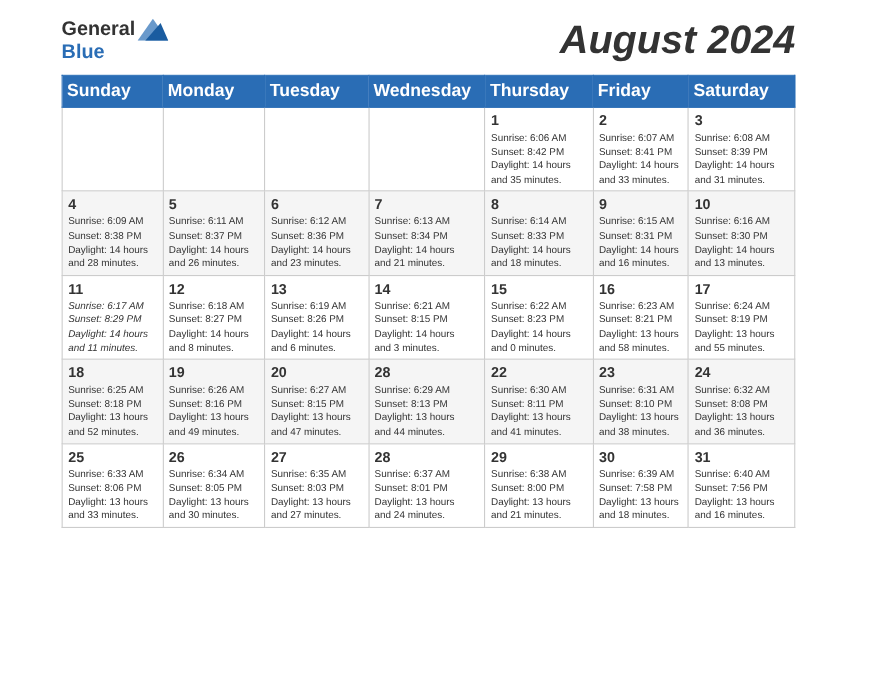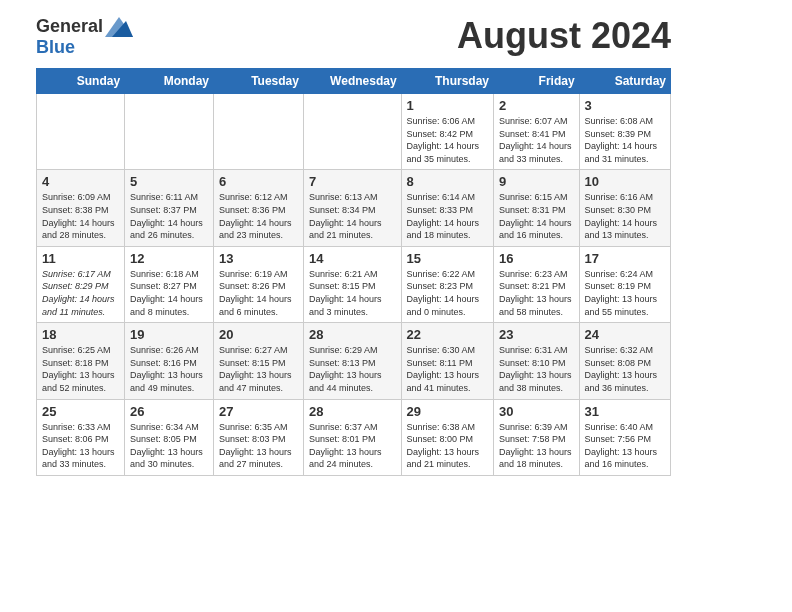--- a/index.html
+++ b/index.html
@@ -1,28 +1,28 @@
 <!DOCTYPE html>
 <html><head>
   <meta charset="utf-8">
   <style>
     * { box-sizing: border-box; margin: 0; padding: 0; }
     body { font-family: Arial, sans-serif; background: #fff; width: 792px; min-height: 612px; }
-    .page { width: 707px; padding: 16px 36px; }
+    .page { width: 707px; padding: 16px 20px; margin-left: 36px; }
     .header { display: flex; align-items: flex-start; justify-content: space-between; margin-bottom: 10px; }
     .logo { display: flex; flex-direction: column; align-items: flex-start; }
     .logo-text { display: flex; align-items: center; }
     .logo-general { font-size: 18px; font-weight: bold; color: #333; }
     .logo-blue { font-size: 18px; font-weight: bold; color: #2a6db5; }
     .logo-icon { width: 28px; height: 20px; margin-left: 2px; }
     .title-block { text-align: right; }
-    .month-title { font-size: 36px; font-weight: bold; color: #333; line-height: 1.1; }
+    .month-title { font-size: 36px; font-weight: bold; color: #333; line-height: 1.1; font-style: italic; }
     .subtitle { font-size: 16px; color: #333; }
     .calendar { width: 100%; border-collapse: collapse; }
-    .calendar th { background: #2a6db5; color: #fff; text-align: right; font-size: 12px; padding: 5px 4px; border: 1px solid #2a6db5; }
+    .calendar th { background: #2a6db5; color: #fff; text-align: left; font-size: 16px; padding: 5px 4px; border: 1px solid #2a6db5; }
     .calendar td { border: 1px solid #ccc; vertical-align: top; padding: 4px 5px; font-size: 9.5px; color: #333; min-height: 80px; width: 113px; }
     .day-number { font-size: 13px; font-weight: bold; display: block; margin-bottom: 2px; }
     .day-info { font-size: 9px; line-height: 1.4; color: #333; }
     .empty { background: #fff; }
     .row-shade { background: #f5f5f5; }
     .row-white { background: #fff; }
   </style>
 </head>
 <body>
 

